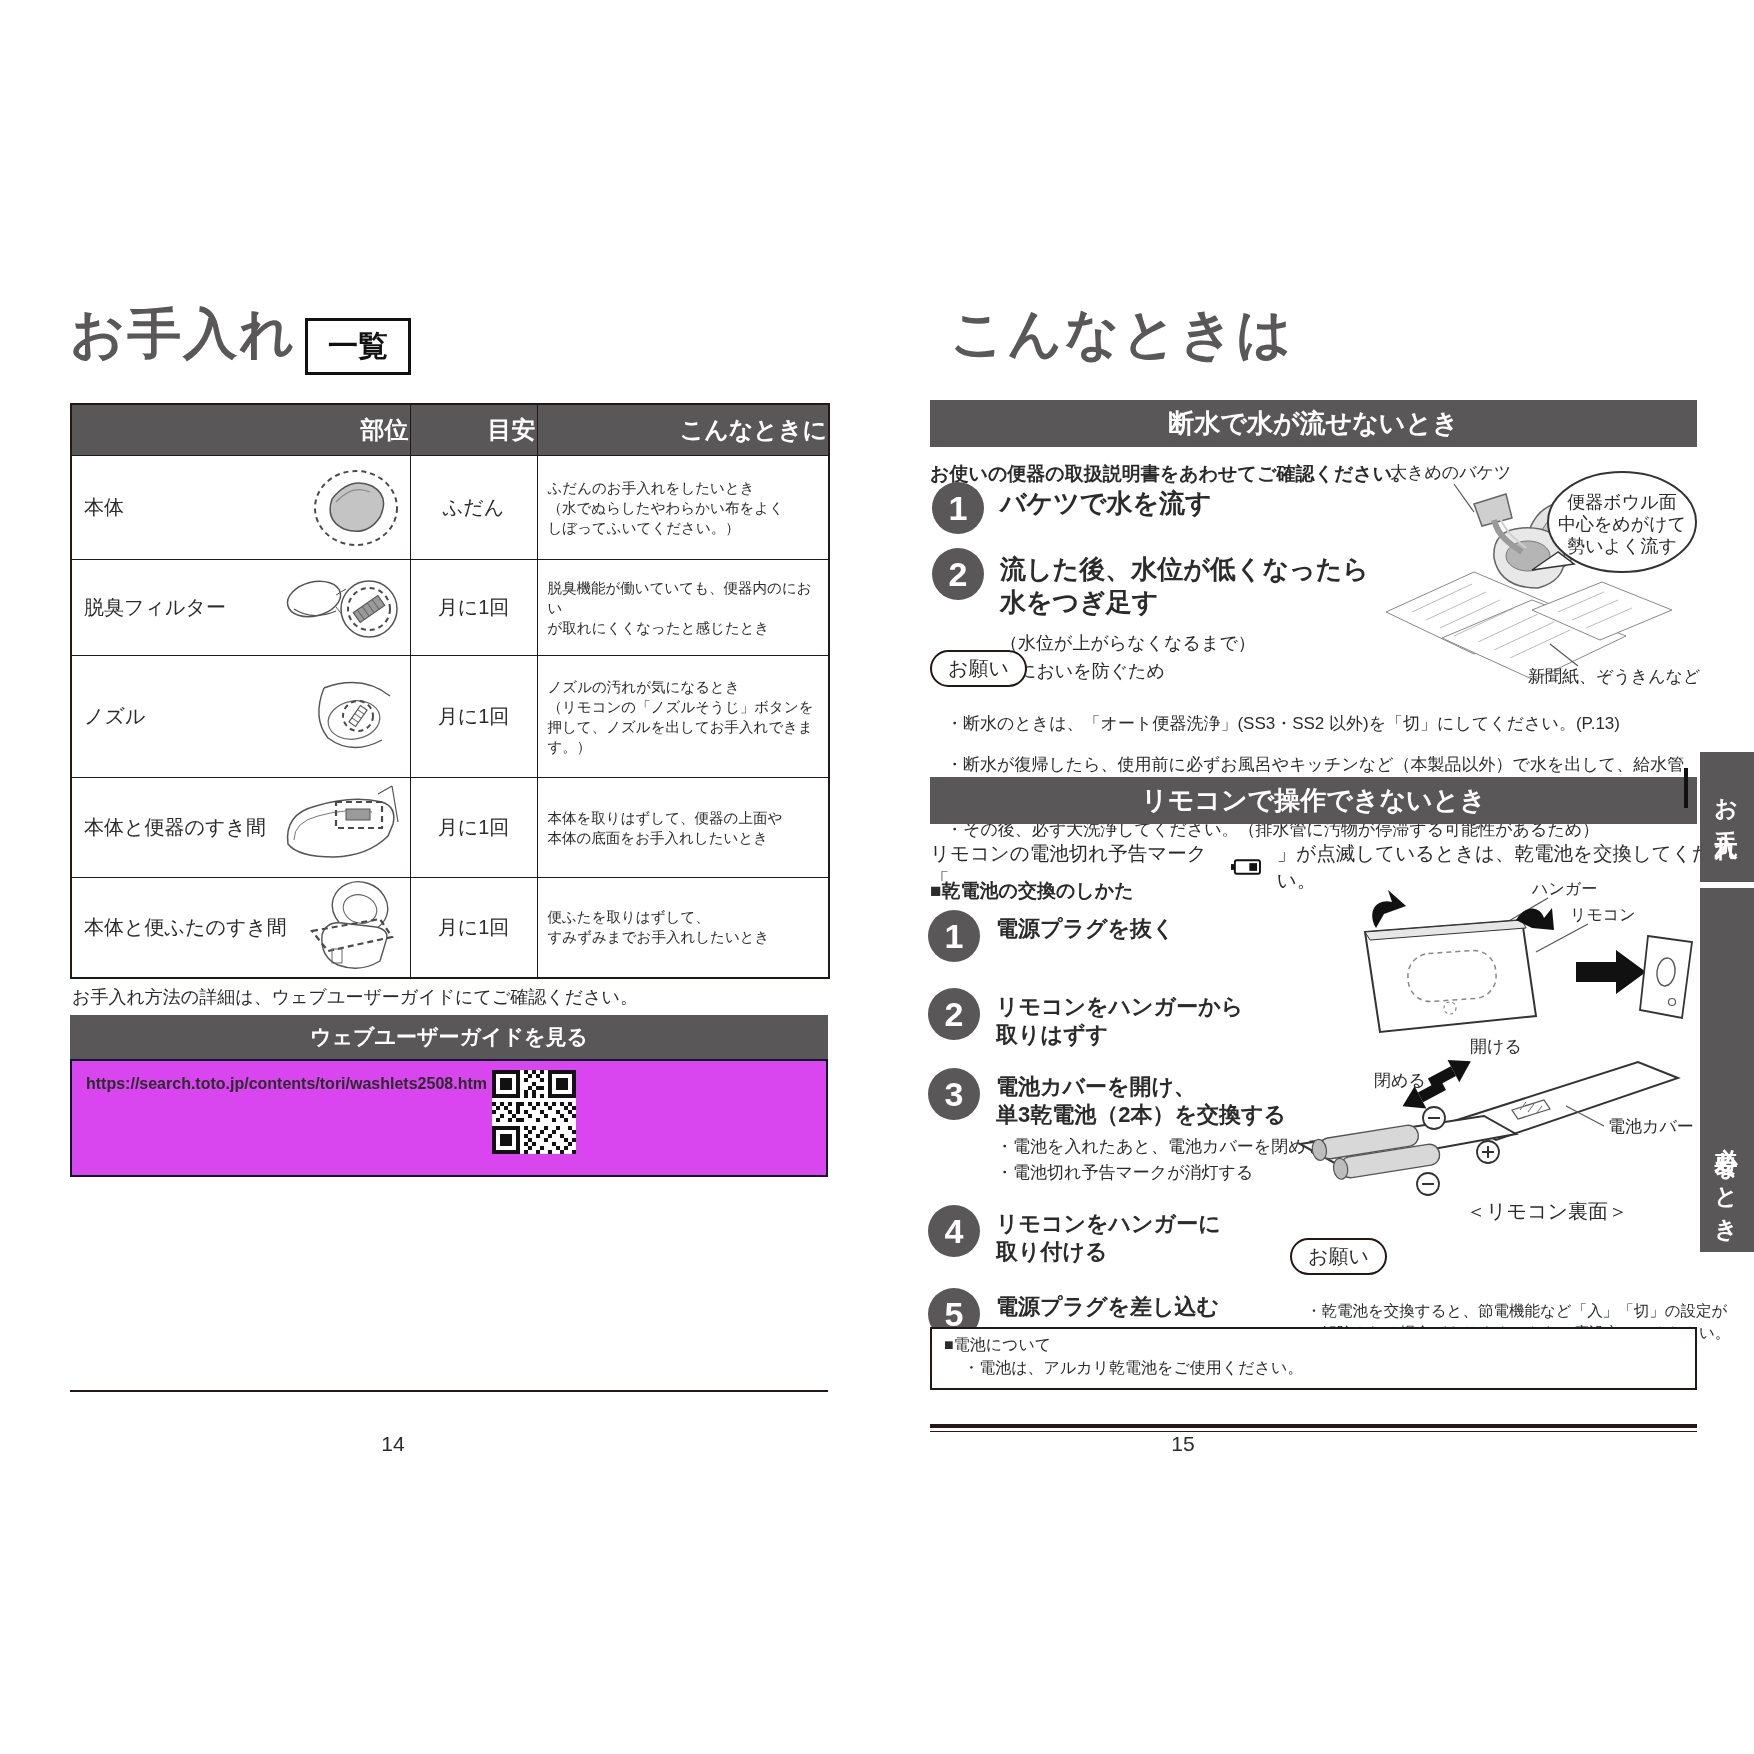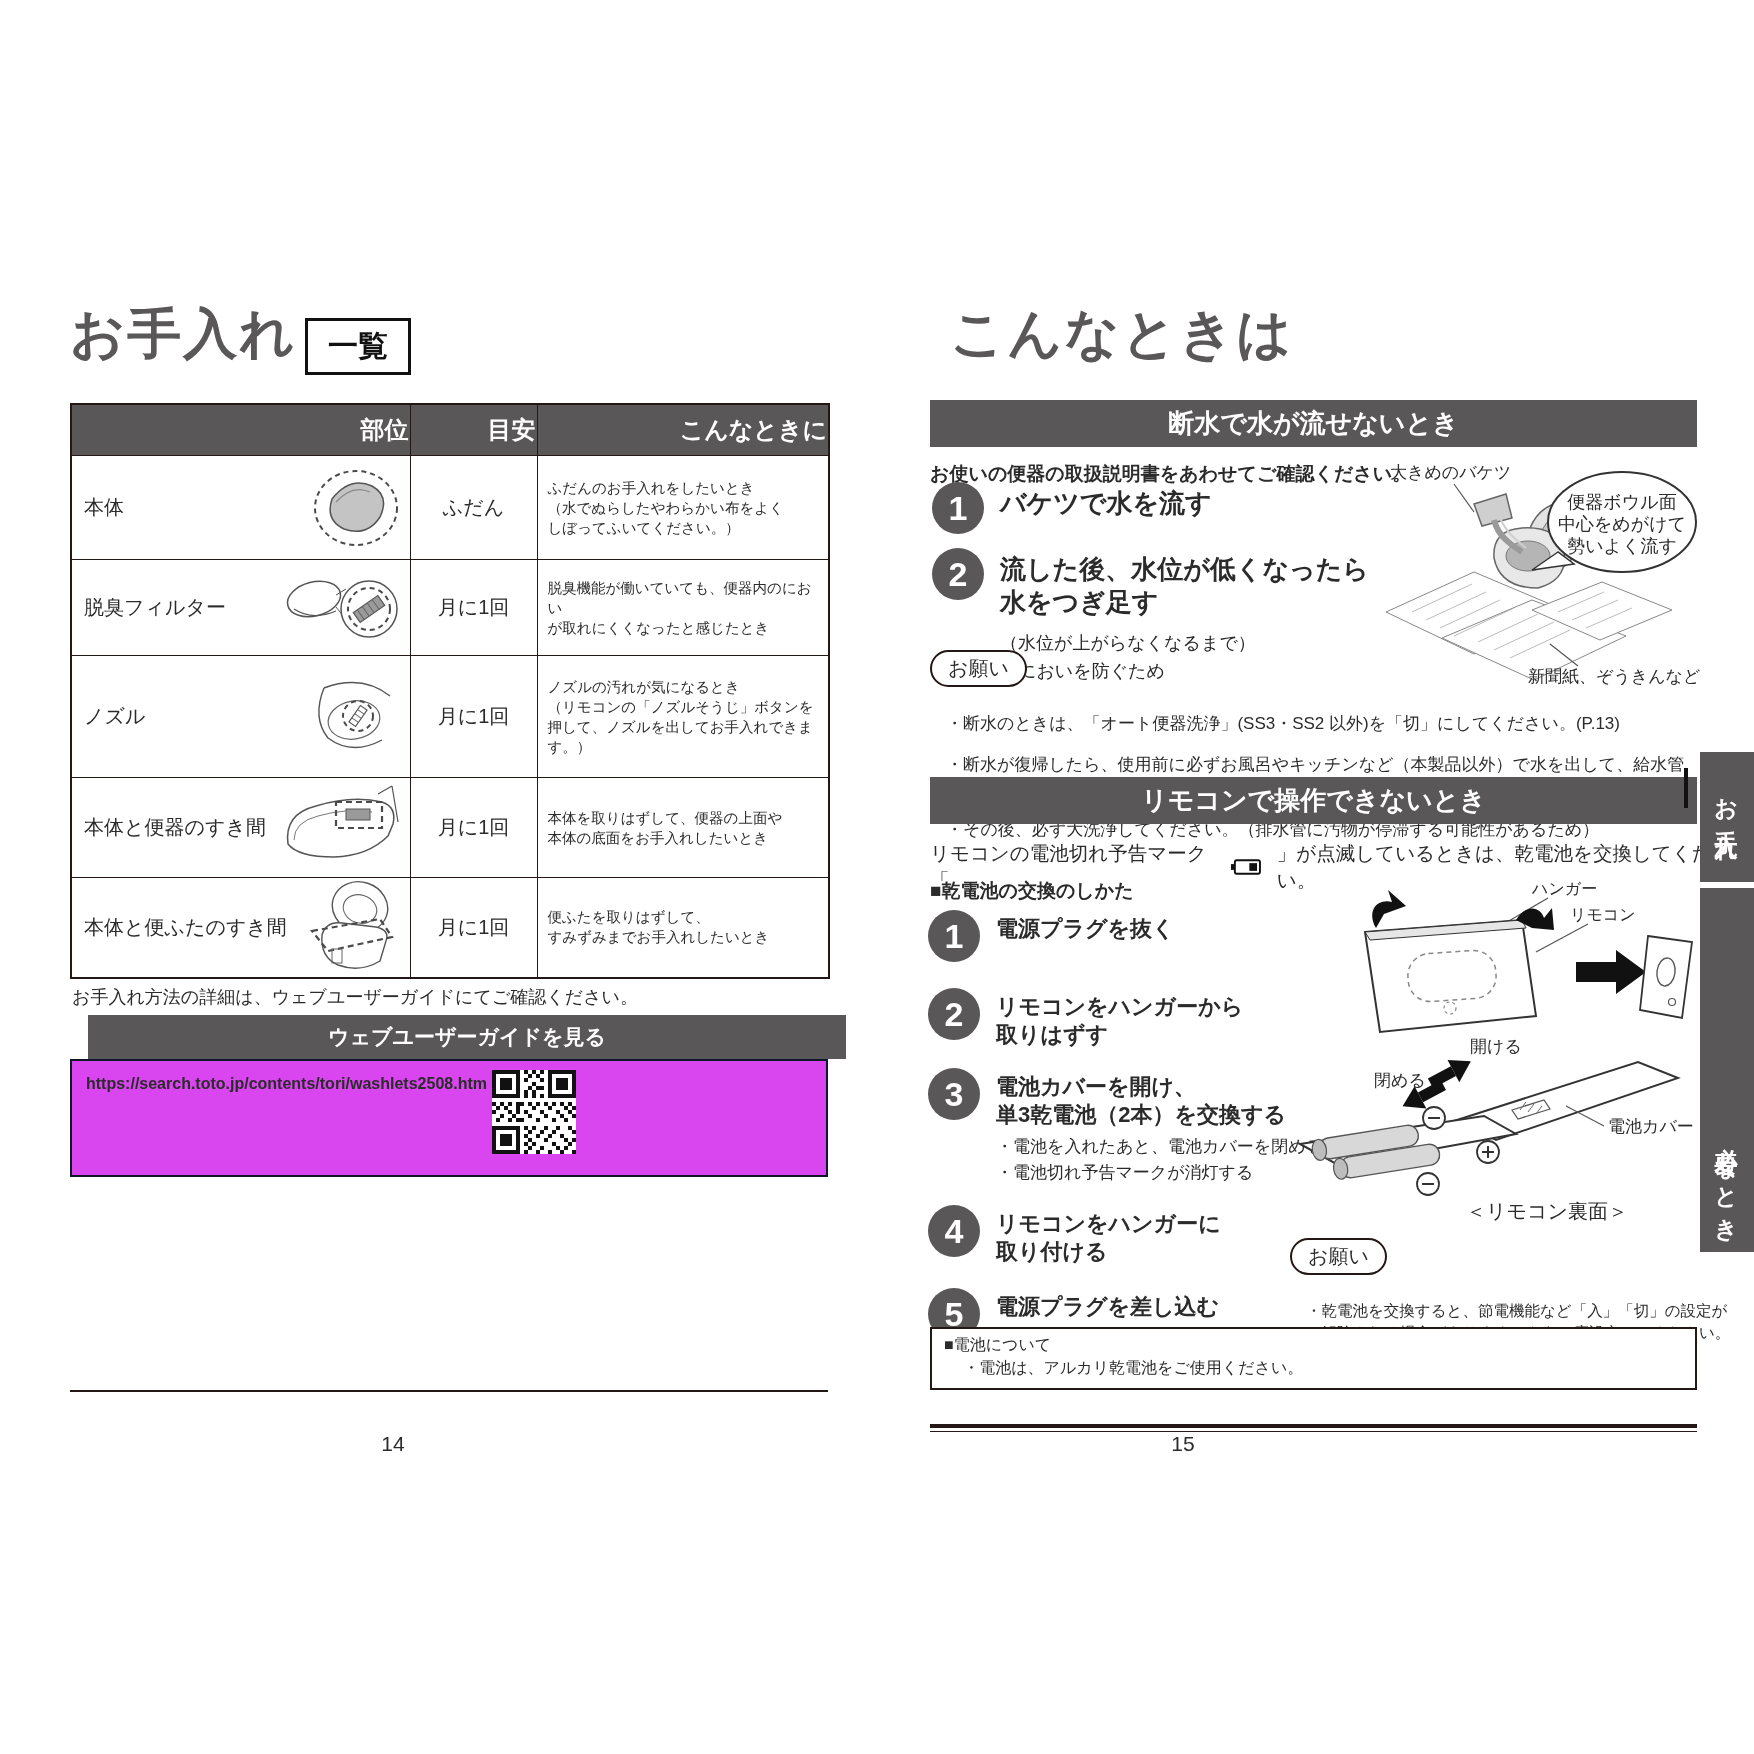--- a/index.html
+++ b/index.html
@@ -175,21 +175,21 @@
       </div>
           </td>
       <td class="freq">月に1回</td>
       <td class="when pre">便ふたを取りはずして、
 すみずみまでお手入れしたいとき</td>
     </tr>
   </tbody>
     </table>
 
   <div class="abs" style="left:72px;top:985px;font-size:18px;">お手入れ方法の詳細は、ウェブユーザーガイドにてご確認ください。</div>
-  <div class="abs webbar" style="left:70px;top:1015px;margin-left:18px;">ウェブユーザーガイドを見る</div>
+  <div class="abs webbar" style="left:70px;top:1015px;">ウェブユーザーガイドを見る</div>
   <div class="abs webbox" style="left:70px;top:1059px;">
     <div class="weburl" style="padding:14px 0 0 14px;">https://search.toto.jp/contents/tori/washlets2508.htm</div>
   </div>
   <svg class="abs" style="left:492px;top:1070px;" width="84" height="84" viewBox="0 0 21 21">
     <rect x="0" y="0" width="21" height="21" fill="#fff"></rect>
     <g fill="#111">
       <rect x="0" y="0" width="7" height="7"></rect>
         <rect x="14" y="0" width="7" height="7"></rect>
         <rect x="0" y="14" width="7" height="7"></rect>
       <rect x="1" y="1" width="5" height="5" fill="#fff"></rect>

